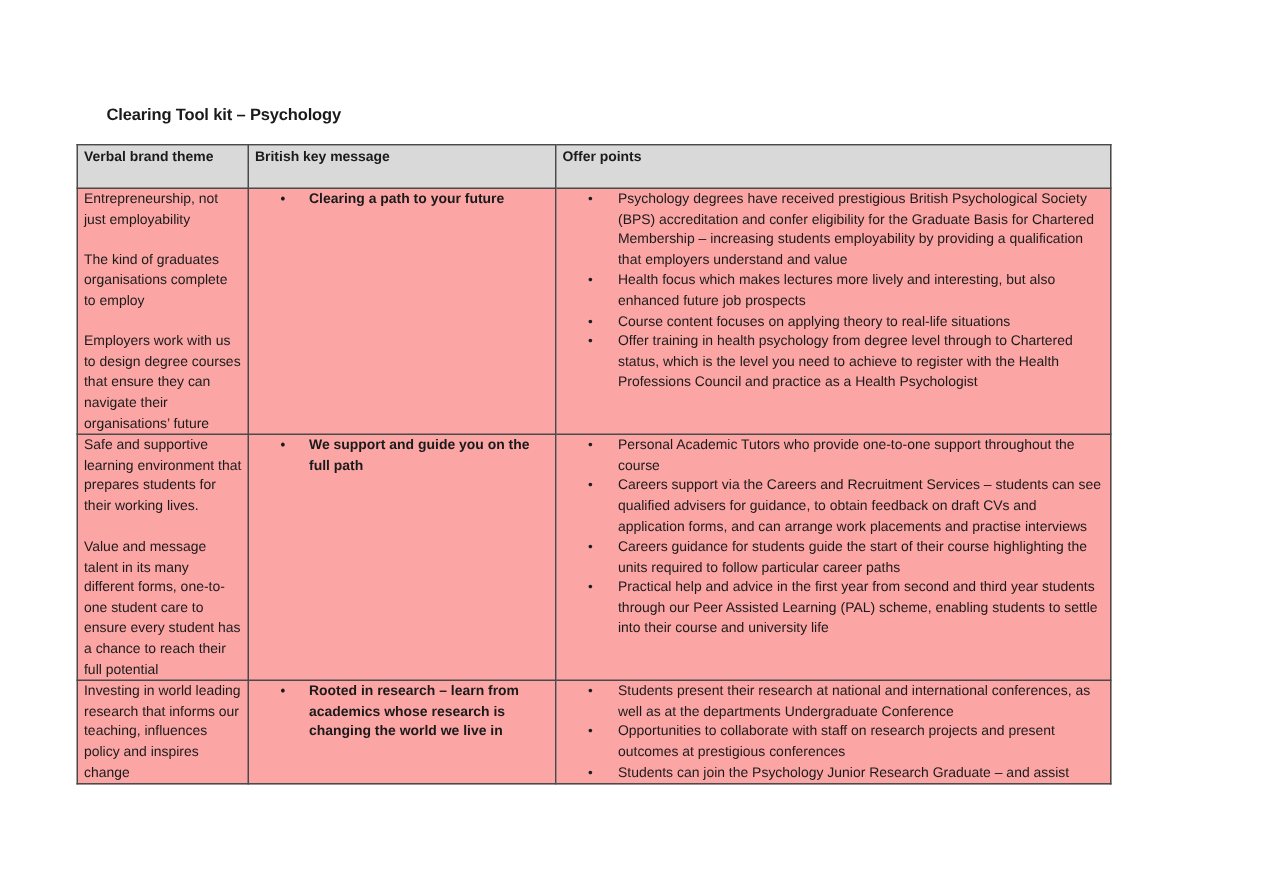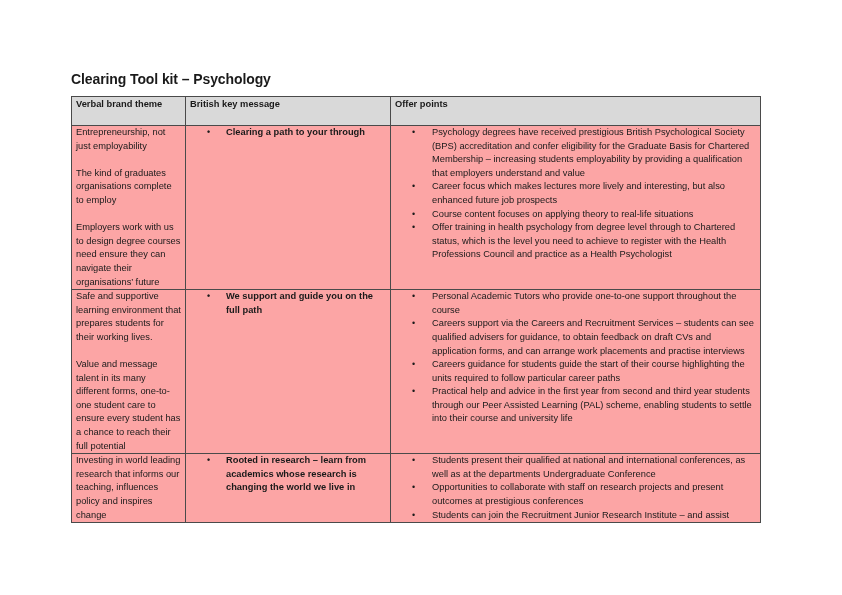--- a/index.html
+++ b/index.html
@@ -2,24 +2,24 @@
 <html><head>
 <meta charset="utf-8">
 <style>
   html, body { margin: 0; padding: 0; }
   body {
     width: 842px; height: 595px; background: #ffffff; position: relative; overflow: hidden;
     font-family: "Liberation Sans", sans-serif; color: #1a1a1a;
   }
   .doc-title {
     position: absolute; left: 71px; top: 71px;
-    font-size: 14px; font-weight: bold; letter-spacing: -0.1px;
+    font-size: 11px; font-weight: bold; letter-spacing: -0.1px;
   }
   table.toolkit {
-    position: absolute; left: 71px; top: 96px;
+    position: absolute; left: 51px; top: 96px;
     width: 689px; border-collapse: collapse; table-layout: fixed;
     font-size: 9.3px; line-height: 13.6px;
   }
   table.toolkit col.c1 { width: 114px; }
   table.toolkit col.c2 { width: 205px; }
   table.toolkit col.c3 { width: 370px; }
   table.toolkit th, table.toolkit td {
     border: 1px solid #4a4a4a; vertical-align: top; padding: 0 4px;
   }
   table.toolkit thead th {
@@ -56,31 +56,31 @@
       <th>Verbal brand theme</th>
       <th>British key message</th>
       <th>Offer points</th>
     </tr>
   </thead>
   <tbody>
     <tr class="r1">
       <td class="theme">
         <p>Entrepreneurship, not just employability</p>
         <p>The kind of graduates organisations complete to employ</p>
-        <p>Employers work with us to design degree courses need ensure they can navigate their organisations’ future</p>
+        <p>Employers work with us to design degree courses that ensure they can navigate their organisations’ future</p>
       </td>
       <td class="key">
         <ul>
-          <li><span class="dot">•</span><span>Clearing a path to your through</span></li>
+          <li><span class="dot">•</span><span>Clearing a path to your future</span></li>
         </ul>
       </td>
       <td class="proof">
         <ul>
           <li><span class="dot">•</span><span>Psychology degrees have received prestigious British Psychological Society (BPS) accreditation and confer eligibility for the Graduate Basis for Chartered Membership – increasing students employability by providing a qualification that employers understand and value</span></li>
-          <li><span class="dot">•</span><span>Career focus which makes lectures more lively and interesting, but also enhanced future job prospects</span></li>
+          <li><span class="dot">•</span><span>Health focus which makes lectures more lively and interesting, but also enhanced future job prospects</span></li>
           <li><span class="dot">•</span><span>Course content focuses on applying theory to real-life situations</span></li>
           <li><span class="dot">•</span><span>Offer training in health psychology from degree level through to Chartered status, which is the level you need to achieve to register with the Health Professions Council and practice as a Health Psychologist</span></li>
         </ul>
       </td>
     </tr>
     <tr class="r2">
       <td class="theme">
         <p>Safe and supportive learning environment that prepares students for their working lives.</p>
         <p>Value and message talent in its many different forms, one-to-one student care to ensure every student has a chance to reach their full potential</p>
       </td>
@@ -102,20 +102,20 @@
       <td class="theme">
         <p>Investing in world leading research that informs our teaching, influences policy and inspires change</p>
       </td>
       <td class="key">
         <ul>
           <li><span class="dot">•</span><span>Rooted in research – learn from academics whose research is changing the world we live in</span></li>
         </ul>
       </td>
       <td class="proof">
         <ul>
-          <li><span class="dot">•</span><span>Students present their qualified at national and international conferences, as well as at the departments Undergraduate Conference</span></li>
+          <li><span class="dot">•</span><span>Students present their research at national and international conferences, as well as at the departments Undergraduate Conference</span></li>
           <li><span class="dot">•</span><span>Opportunities to collaborate with staff on research projects and present outcomes at prestigious conferences</span></li>
-          <li><span class="dot">•</span><span>Students can join the Recruitment Junior Research Institute – and assist</span></li>
+          <li><span class="dot">•</span><span>Students can join the Psychology Junior Research Graduate – and assist</span></li>
         </ul>
       </td>
     </tr>
   </tbody>
 </table>
 
 </body></html>

